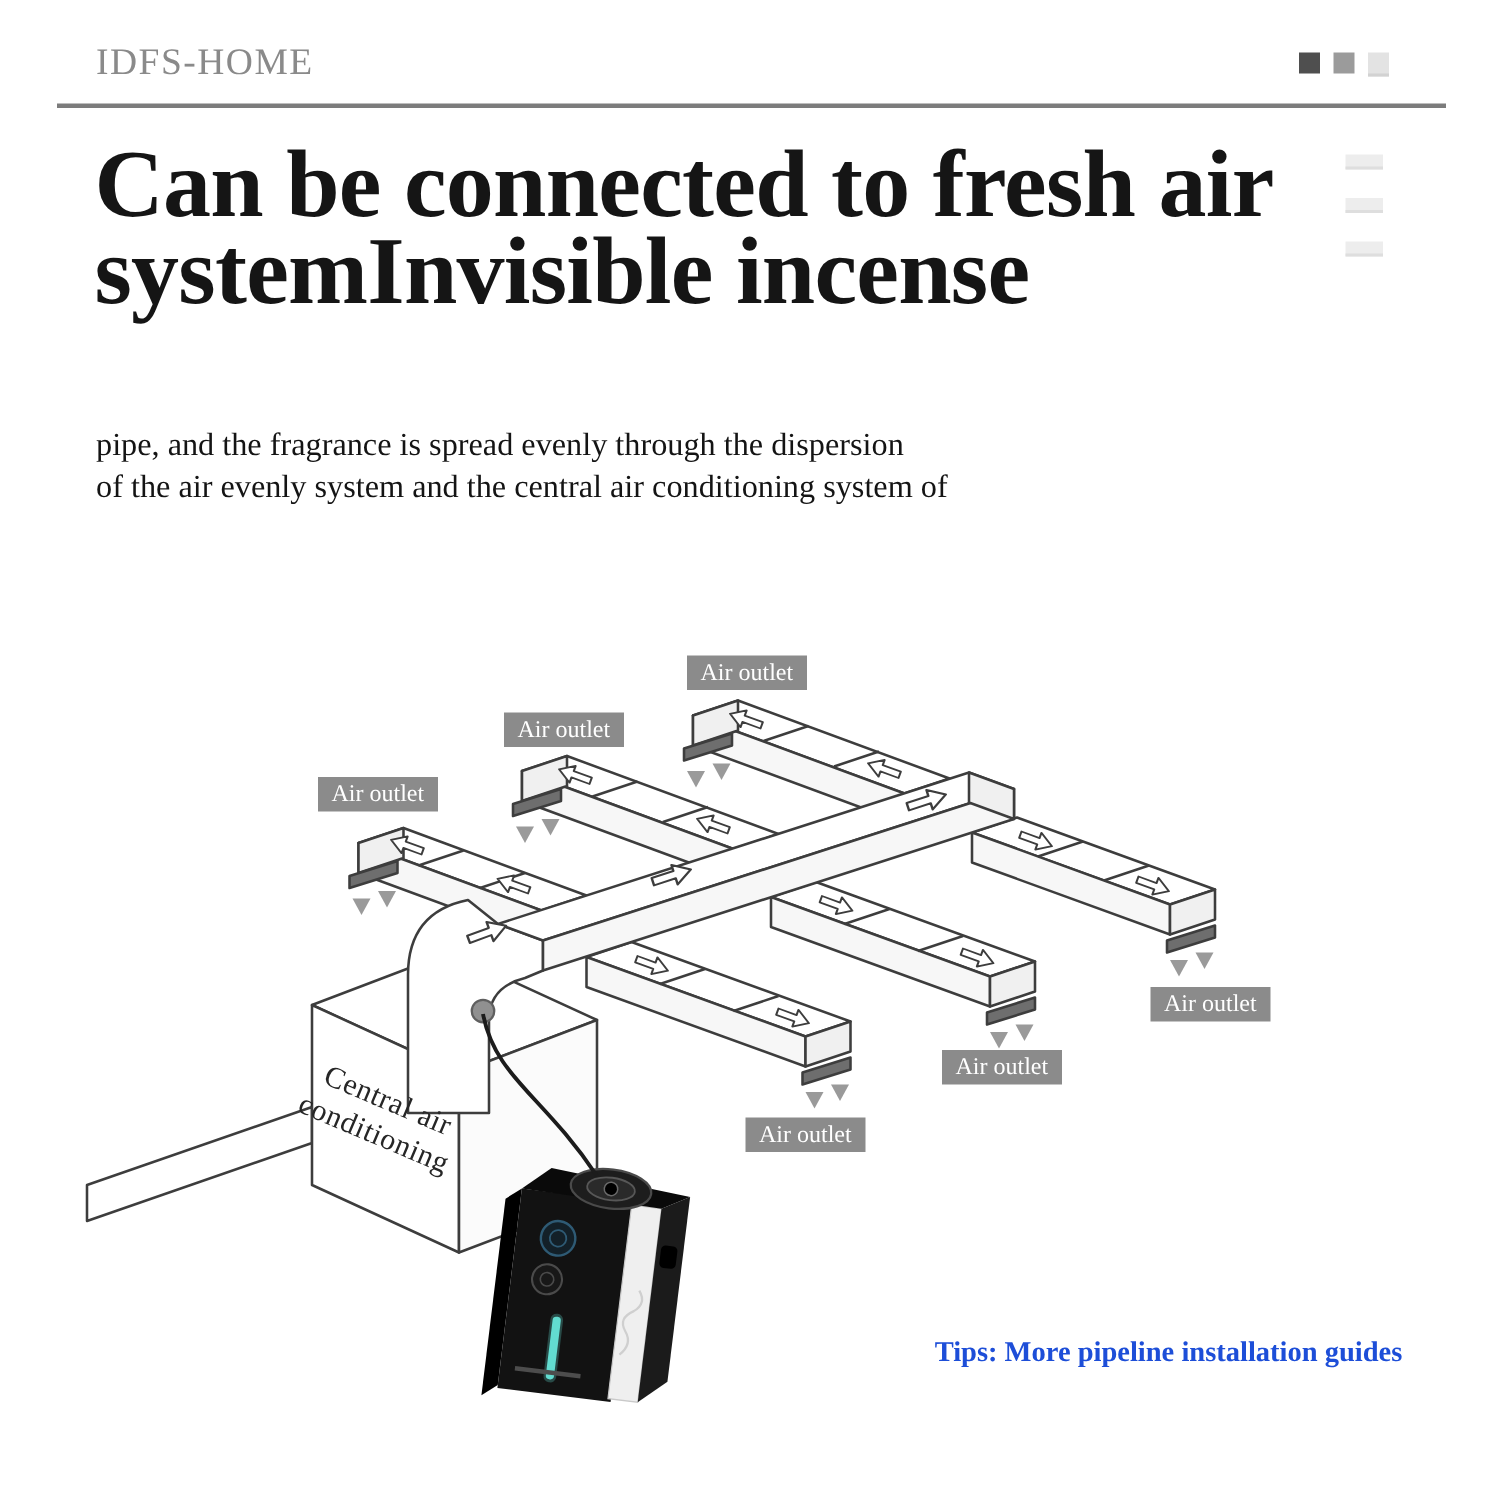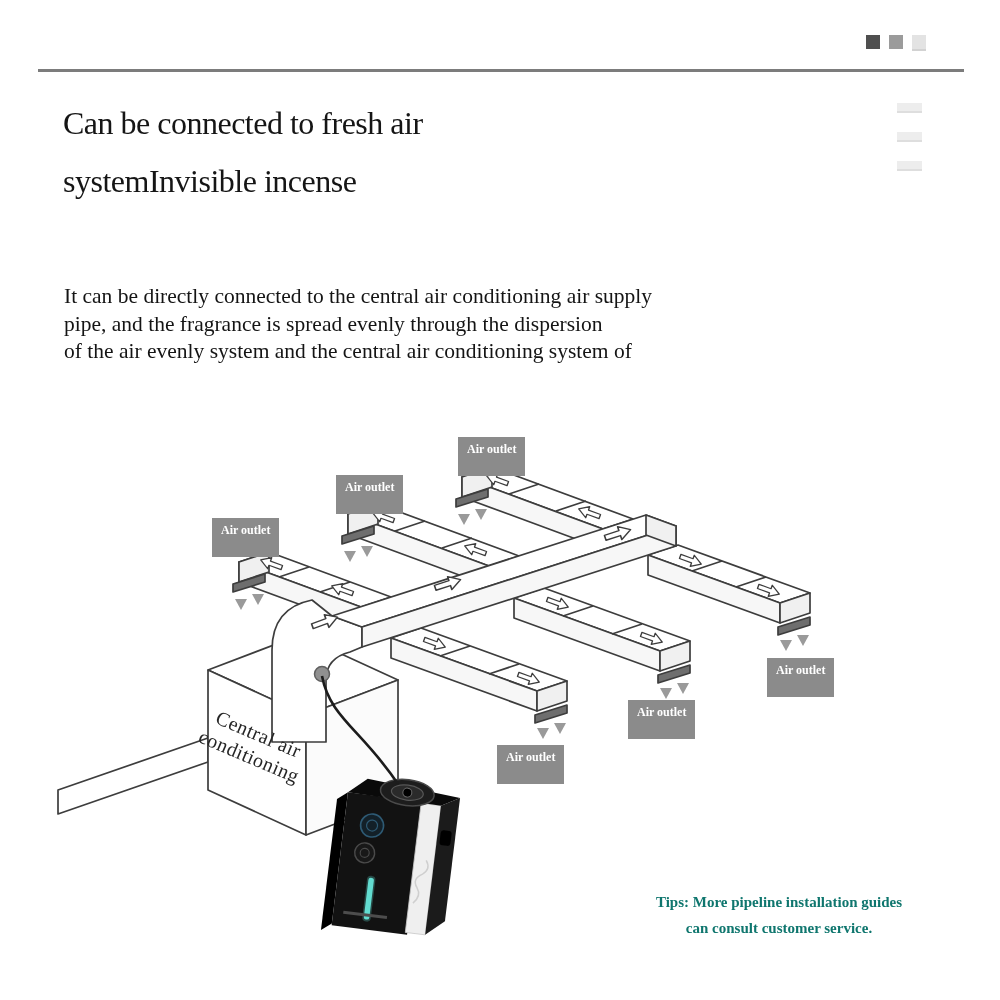--- a/index.html
+++ b/index.html
@@ -7,67 +7,67 @@
         font-family:"Liberation Serif","DejaVu Serif",serif;}
 
   
   .brand{position:absolute;left:64px;top:28px;font-size:25px;color:#8a8a8a;
          letter-spacing:1px;font-weight:400;}
   .hdr-squares{position:absolute;top:35px;left:866px;display:flex;gap:9px;}
   .hdr-squares .sq{width:14px;height:14px;}
   .hdr-divider{position:absolute;left:38px;right:36px;top:69px;height:3px;background:#7c7c7c;}
 
   
-  .title{position:absolute;left:63px;top:94px;font-size:32px;line-height:58px;
-         color:#151515;font-weight:400;letter-spacing:-0.5px;}
+  .title{position:absolute;left:63px;top:94px;font-size:64px;line-height:58px;
+         color:#151515;font-weight:700;letter-spacing:-0.5px;}
   .title-dashes{position:absolute;left:897px;top:103px;}
   .title-dashes .dash{width:25px;height:8px;background:#ededed;border-bottom:2px solid #dedede;
                       margin-bottom:19px;}
 
   
   .intro{position:absolute;left:64px;top:283px;font-size:21.5px;line-height:27.5px;
          color:#141414;font-weight:500;}
 
   
   .diagram{position:absolute;left:0;top:430px;width:1000px;height:570px;}
   .diagram svg{position:absolute;left:0;top:0;}
-  .outlet-label{position:absolute;background:#8b8b8b;color:#ffffff;font-weight:700;
-                font-size:12px;line-height:22px;padding:1px 9px 16px;white-space:nowrap;}
+  .outlet-label{position:absolute;background:#8b8b8b;color:#ffffff;font-weight:400;
+                font-size:16px;line-height:22px;padding:1px 9px 0;white-space:nowrap;}
   .src-label{position:absolute;left:214px;top:272px;transform:rotate(23deg);
              transform-origin:0 0;font-size:20px;line-height:24px;color:#262626;
              letter-spacing:0.5px;font-weight:500;text-align:center;white-space:nowrap;}
 
   
   .tips{position:absolute;left:585px;top:889px;width:388px;text-align:center;
-        font-size:15px;line-height:26px;font-weight:700;color:#0f766e;}
+        font-size:19px;line-height:26px;font-weight:700;color:#1d4ed8;}
 </style>
 </head>
 <body>
 
 <div class="page">
 
+  <div class="brand">IDFS-HOME</div>
   <div class="hdr-squares">
     <div class="sq" style="background:#4f4f4f;"></div>
     <div class="sq" style="background:#9b9b9b;"></div>
     <div class="sq" style="background:#e3e3e3;border-bottom:2px solid #d2d2d2;"></div>
   </div>
   <div class="hdr-divider"></div>
 
   <div class="title">
     <div>Can be connected to fresh air</div>
     <div>systemInvisible incense</div>
   </div>
   <div class="title-dashes">
     <div class="dash"></div>
     <div class="dash"></div>
     <div class="dash"></div>
   </div>
 
   <div class="intro">
-    <div>It can be directly connected to the central air conditioning air supply</div>
     <div>pipe, and the fragrance is spread evenly through the dispersion</div>
     <div>of the air evenly system and the central air conditioning system of</div>
   </div>
 
   <div class="diagram">
     <svg width="1000" height="570" viewBox="0 0 1000 570">
       <defs>
         <path id="blkarrow" d="M -13 -3.2 L 3 -3.2 L 3 -8.5 L 15 0 L 3 8.5 L 3 3.2 L -13 3.2 Z" fill="#ffffff" stroke="#3d3d3d" stroke-width="1.7" stroke-linejoin="round"></path>
       </defs>
 
@@ -217,16 +217,15 @@
     <div class="outlet-label" style="left:497px;top:315px;">Air outlet</div>
 
     <div class="src-label">
       <div>Central air</div>
       <div>conditioning</div>
     </div>
   </div>
 
   <div class="tips">
     <div>Tips: More pipeline installation guides</div>
-    <div>can consult customer service.</div>
   </div>
 
 </div>
 
 </body></html>

